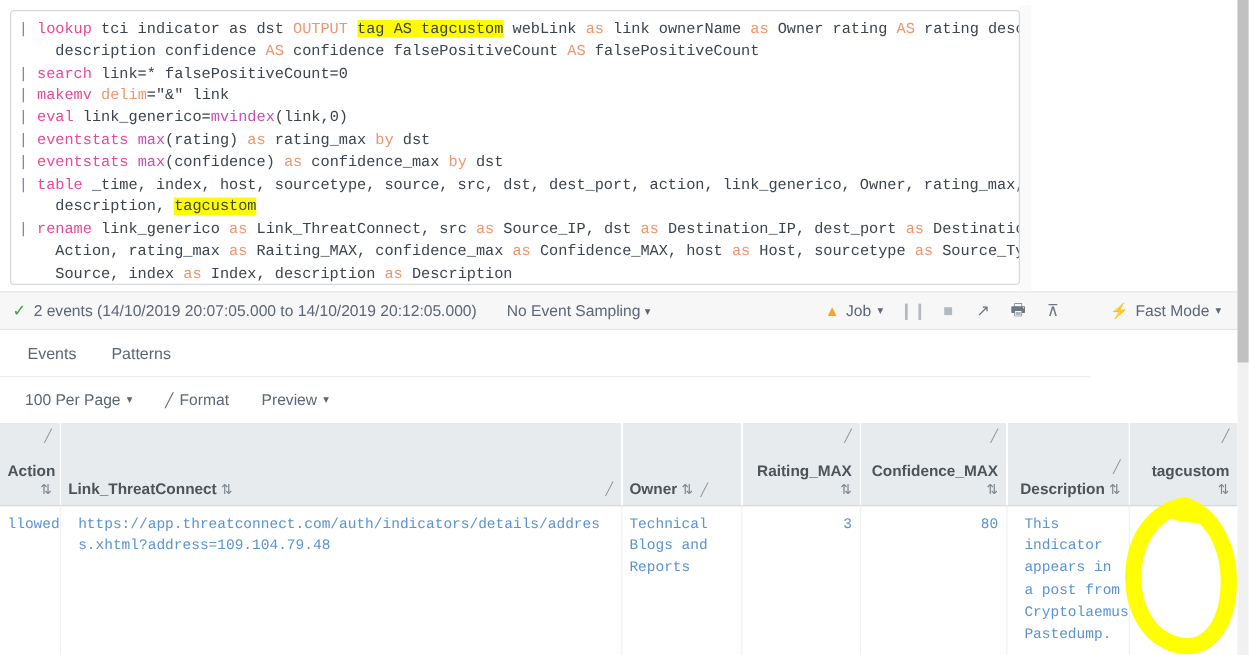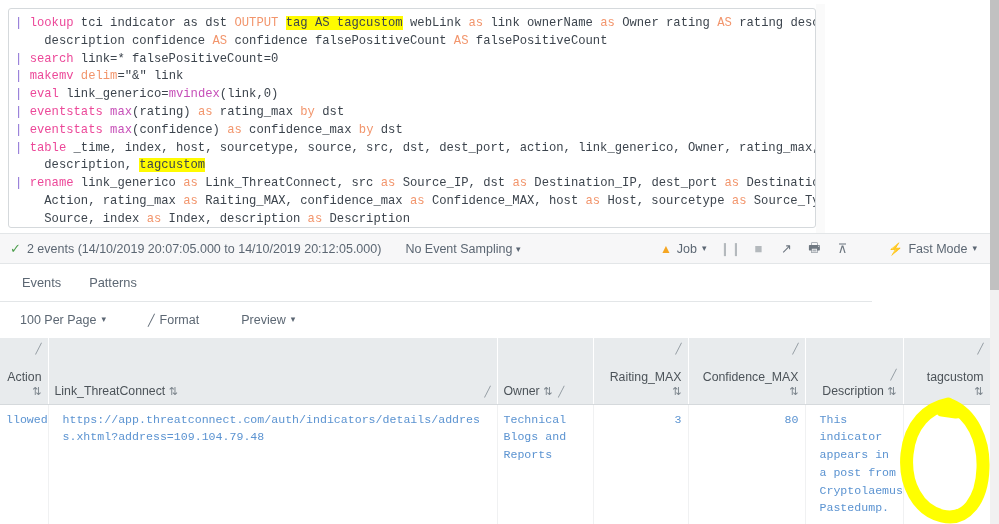--- a/index.html
+++ b/index.html
@@ -72,21 +72,21 @@
   }
   .tab.active { color:#1a1c1f; font-weight:bold; }
   .tab.active::after {
     content:""; position:absolute; left: 10px; right: 10px; bottom:-1px; height: 3px;
     background: #1e93c6;
   }
 
   
   #toolbar {
     position:absolute; left:0; top:302px; width:974px; height:36px;
-    display:flex; align-items:center; padding-left: 10px; gap: 22px;
+    display:flex; align-items:center; padding-left: 10px; gap: 6px;
     background:#fff;
   }
   .tb-item { padding: 4px 10px; color:#5c6773; font-size:12.5px; cursor:pointer; display:flex; align-items:center; gap:5px; }
   .pencil { display:inline-block; transform: rotate(0deg); color:#5c6773; font-size: 11px; }
 
   
   #table-wrap { position:absolute; left:0; top:338px; width: 990px; height: 186px; overflow:hidden; }
   table.res { border-collapse: collapse; table-layout: fixed; width: 990px; }
   table.res th {
     background: #e8ebed;
@@ -101,21 +101,21 @@
     position: relative;
   }
   th .th-pencil {
     position: absolute; top: 5px; right: 6px;
     color:#8d969d; font-size: 10px; cursor:pointer;
   }
   th .th-inline-pencil { color:#8d969d; font-size:10px; margin-left:6px; cursor:pointer; }
   th .sortarrow { color:#7b848c; font-size: 11px; }
   th.r { text-align: right; }
   th.l { text-align: left; margin-left: 40px; }
-  .th-label { white-space: nowrap; }
+  .th-label { white-space: nowrap; font-weight: bold; }
   table.res td {
     vertical-align: top;
     padding: 6px 6px 6px 6px;
     border-right: 1px solid #f0f1f2;
     border-bottom: 1px solid #e3e6e8;
     font-family: "Liberation Mono", "DejaVu Sans Mono", monospace;
     font-size: 11.6px;
     line-height: 17.8px;
     color: #5b93d1;
     height: 120px;

